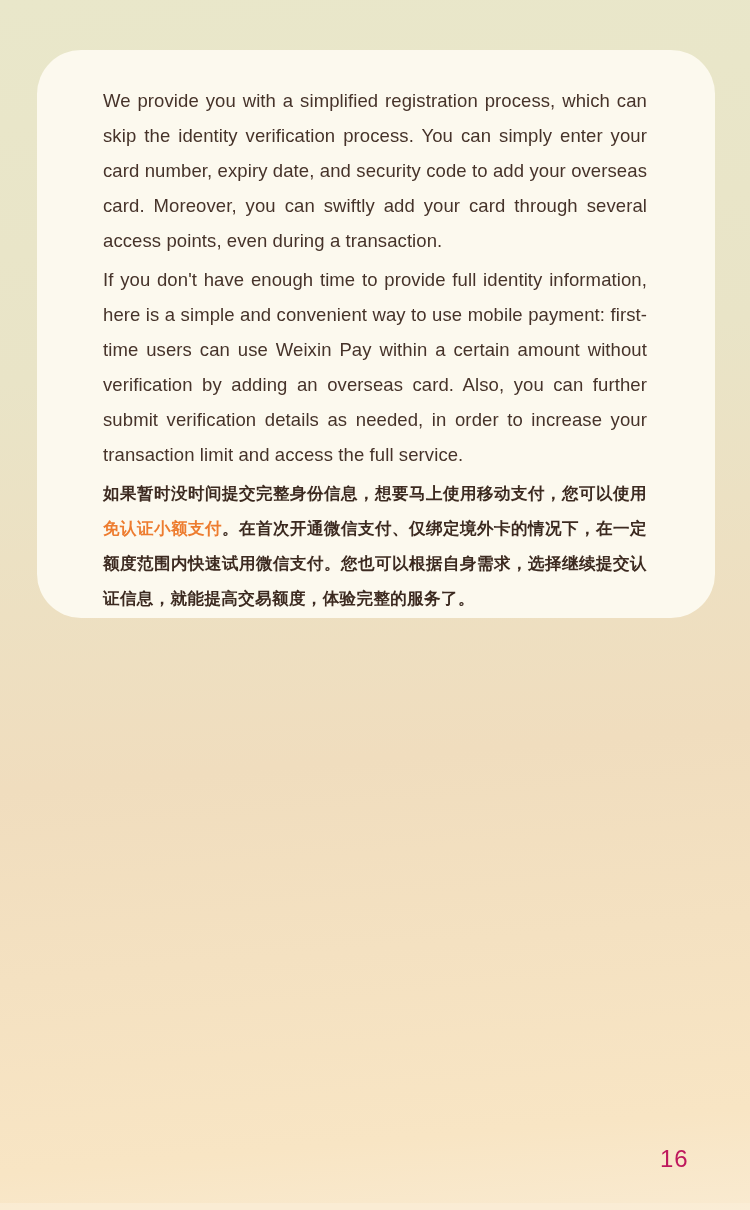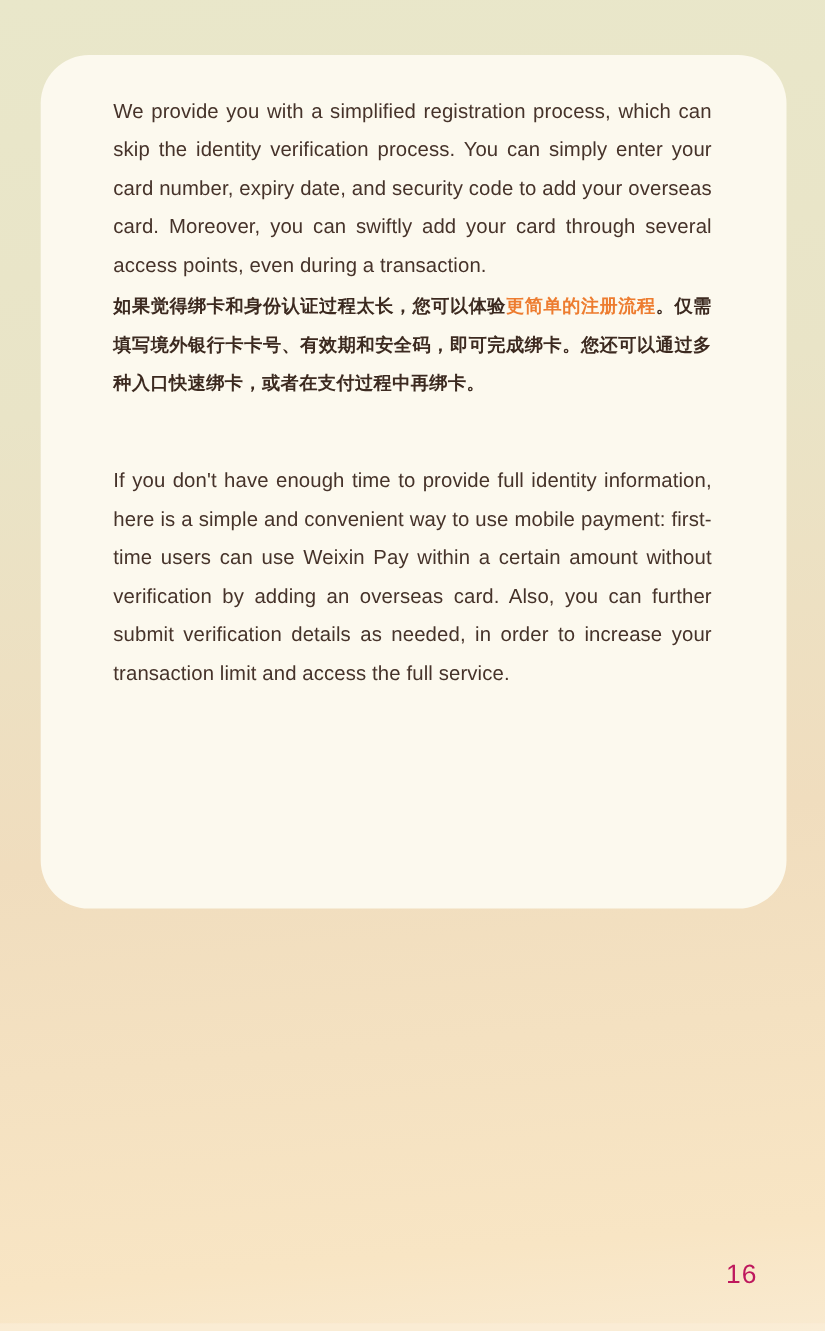--- a/index.html
+++ b/index.html
@@ -17,21 +17,21 @@
       #f0ddbe 62%,
       #f8e5c4 92%,
       #f9ead0 100%);
     font-family: "Liberation Sans", "DejaVu Sans", sans-serif;
   }
   .card {
     position: absolute;
     left: 37px;
     top: 50px;
     width: 678px;
-    height: 776px;
+    height: 568px;
     box-sizing: border-box;
     background: #fcf9ee;
     border-radius: 44px;
     padding: 33px 68px 0 66px;
     overflow: hidden;
   }
   .para-en {
     margin: 0 0 4px 0;
     font-size: 18.5px;
     line-height: 35px;
@@ -73,19 +73,19 @@
     height: 7px;
     background: #fbeed8;
     opacity: 0.65;
   }
 </style>
 </head>
 <body>
 
 <div class="card">
   <p class="para-en">We provide you with a simplified registration process, which can skip the identity verification process. You can simply enter your card number, expiry date, and security code to add your overseas card. Moreover, you can swiftly add your card through several access points, even during a transaction.</p>
-  <p class="para-zh"><span>如果觉得绑卡和身份认证过程太长，您可以体验</span><span class="highlight">更简单的注册流程</span><span>。仅需填写境外银行卡卡号、有效期和安全码，即可完成绑卡。您还可以通过多种入口快速绑卡，或者在支付过程中再绑卡。</span></p>
   <p class="para-en">If you don't have enough time to provide full identity information, here is a simple and convenient way to use mobile payment: first-time users can use Weixin Pay within a certain amount without verification by adding an overseas card. Also, you can further submit verification details as needed, in order to increase your transaction limit and access the full service.</p>
+  <p class="para-zh"><span>如果暂时没时间提交完整身份信息，想要马上使用移动支付，您可以使用</span><span class="highlight">免认证小额支付</span><span>。在首次开通微信支付、仅绑定境外卡的情况下，在一定额度范围内快速试用微信支付。您也可以根据自身需求，选择继续提交认证信息，就能提高交易额度，体验完整的服务了。</span></p>
 </div>
 
 <div class="page-number">16</div>
 
 <div class="bottom-edge"></div>
 
 </body></html>

